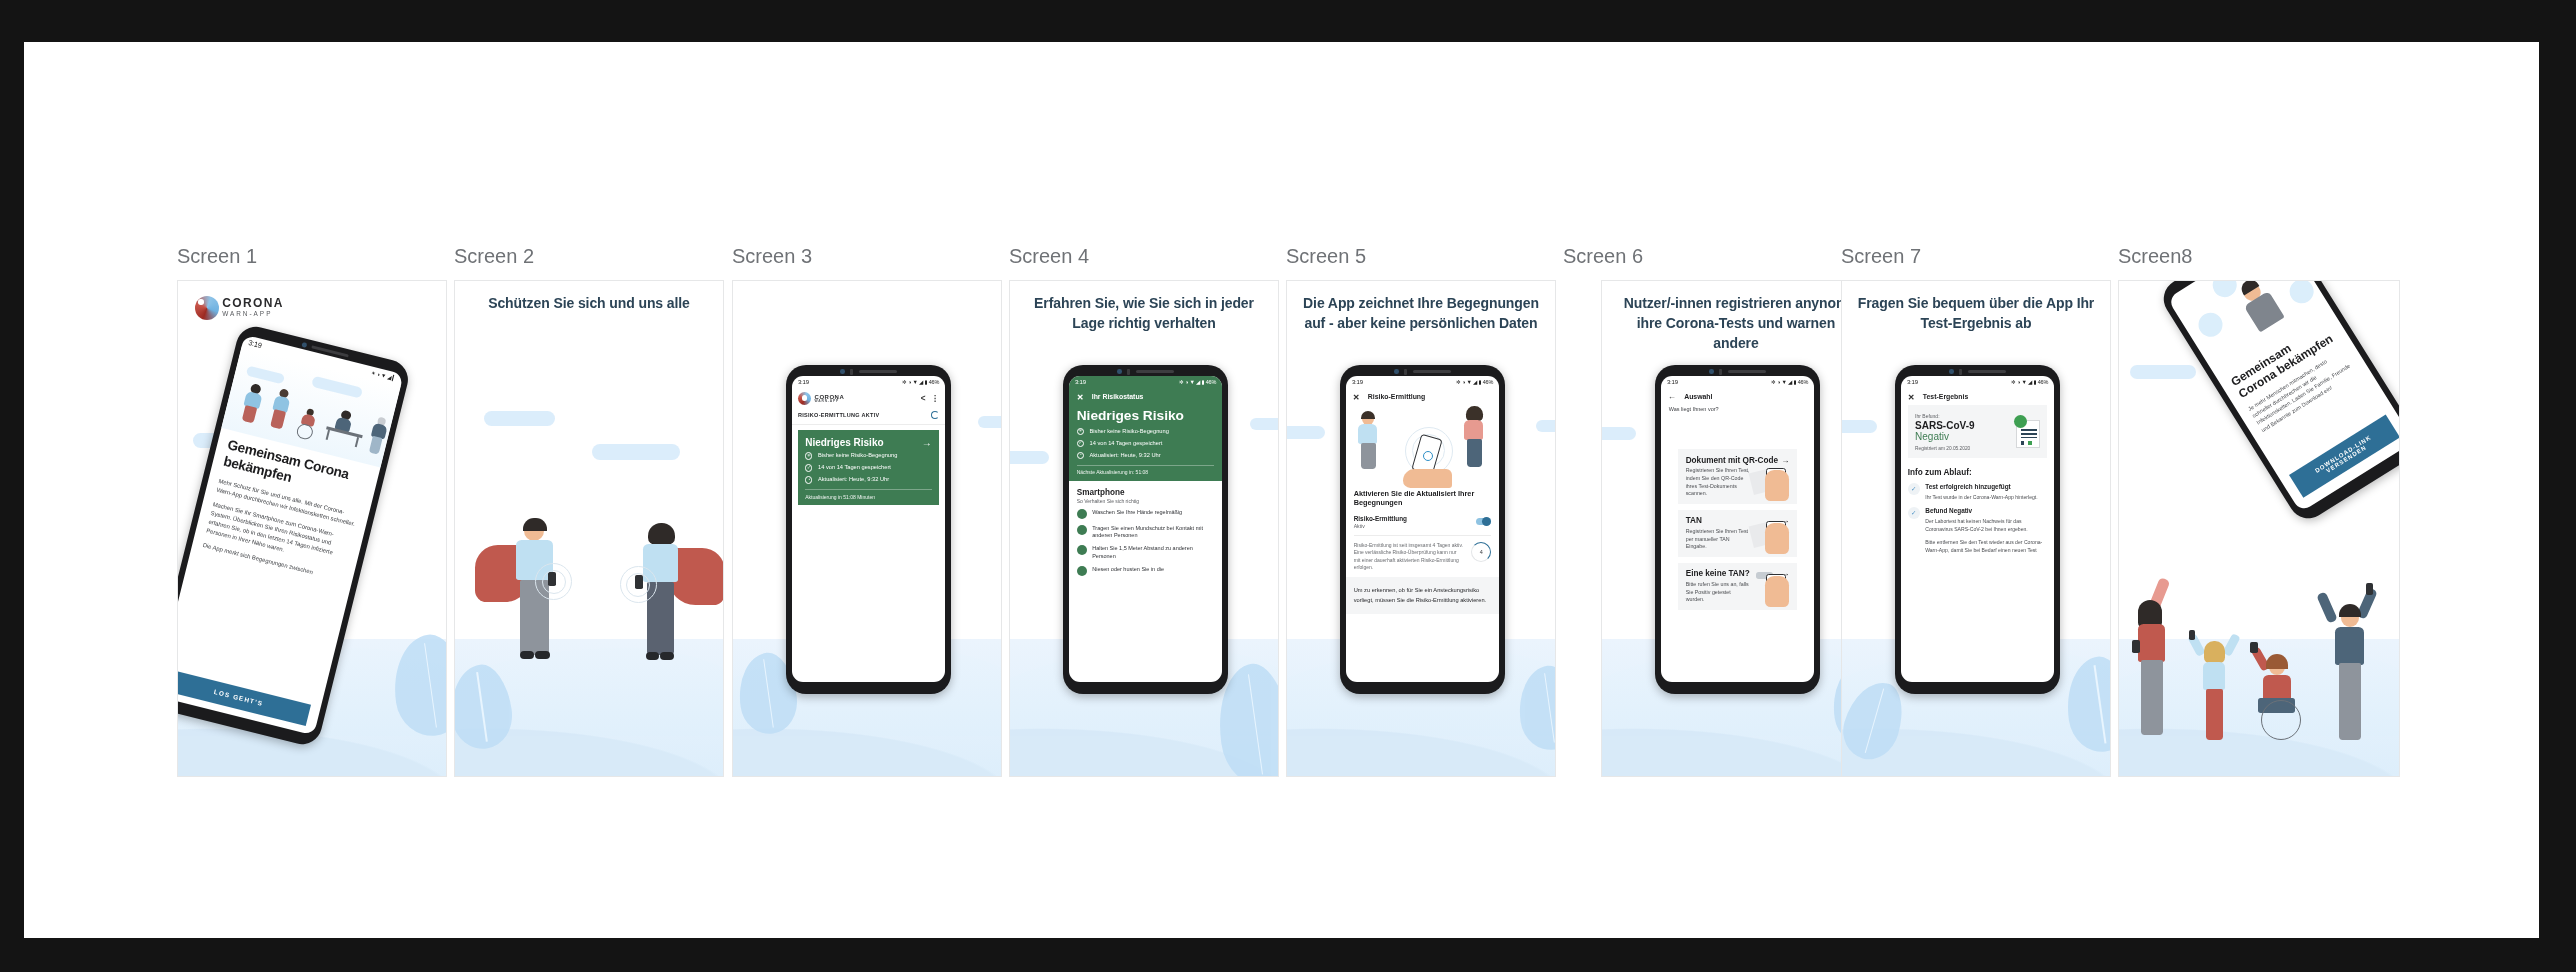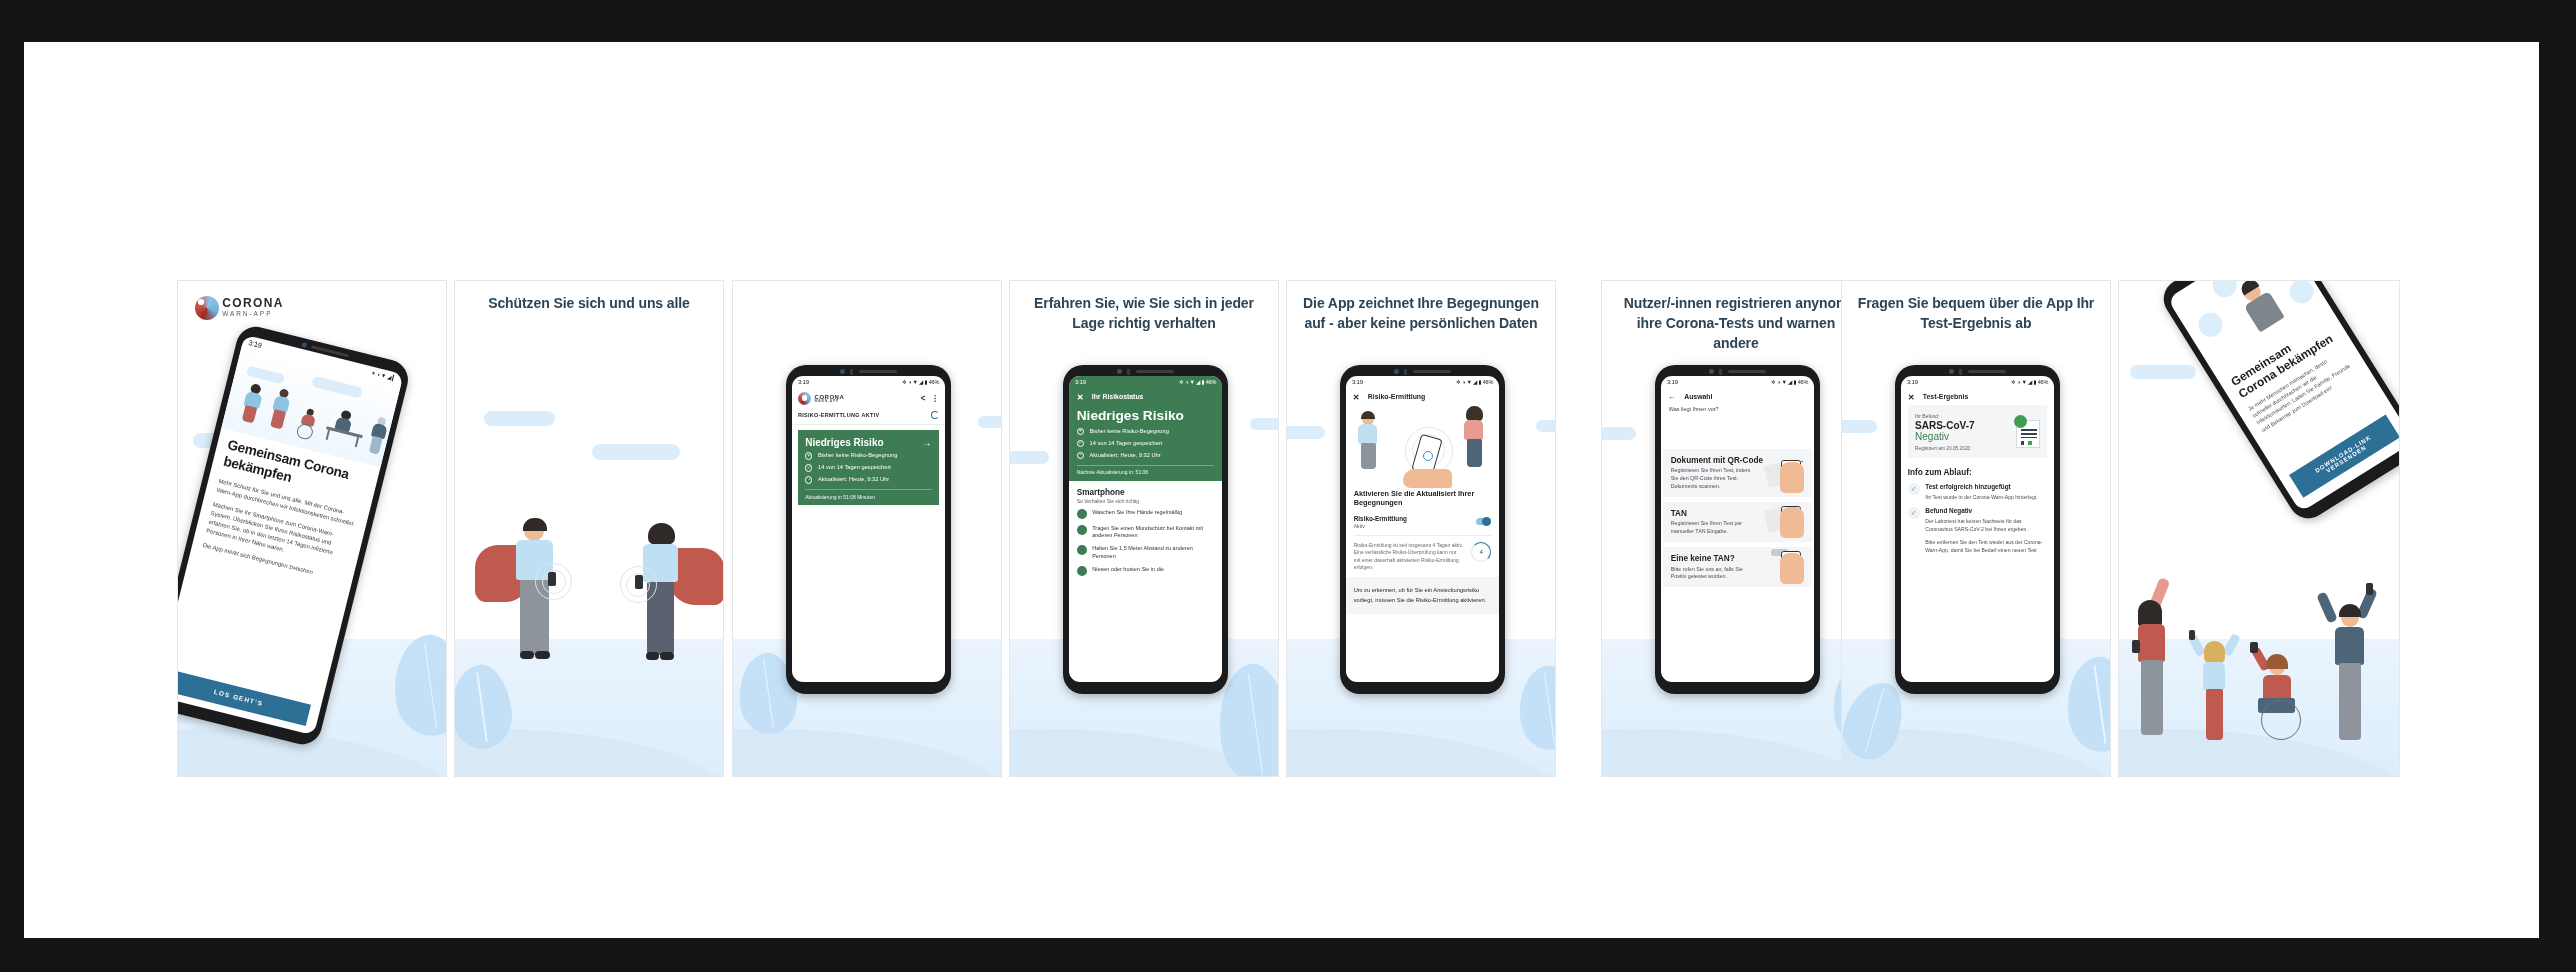--- a/index.html
+++ b/index.html
@@ -217,20 +217,30 @@
 </head>
 <body>
 
 <div id="app">
 
 
   <div class="canvas">
 
     <div class="strip">
 
+      <div class="labels">
+        <div class="label" style="left:0">Screen 1</div>
+        <div class="label" style="left:277px">Screen 2</div>
+        <div class="label" style="left:555px">Screen 3</div>
+        <div class="label" style="left:832px">Screen 4</div>
+        <div class="label" style="left:1109px">Screen 5</div>
+        <div class="label" style="left:1386px">Screen 6</div>
+        <div class="label" style="left:1664px">Screen 7</div>
+        <div class="label" style="left:1941px">Screen8</div>
+      </div>
 
       <div class="cards">
 
         <div class="card" style="left:0">
           <div class="band2"></div>
           <div class="band"></div>
           <div class="cloud" style="left:14.6px; top:152px; width:64px; height:14.6px;"></div>
           <div class="cloud" style="left:88px; top:170px; width:49px; height:12px;"></div>
           <div class="leaf" style="left:216px; bottom:40px;"></div>
 
@@ -562,21 +572,21 @@
                   <span>◢</span>
                   <span>▮</span>
                   <span>46%</span>
                 </span>
               </div>
               <div style="display:flex;align-items:center;gap:8.2px;padding:3.7px 6.4px;font-size:6.9px;font-weight:bold;color:#1d1d1f;">
                 <span class="ic">←</span>
                 <span>Auswahl</span>
               </div>
               <div style="padding:1.8px 7.3px 0;font-size:5.5px;color:#3f4145;">Was liegt Ihnen vor?</div>
-              <div style="padding:0 2px;margin-top:37px;">
+              <div style="padding:0 17px;margin-top:37px;">
 
                 <div class="tile">
                   <div class="tile-h">
                     <span>Dokument mit QR-Code</span>
                     <span>→</span>
                   </div>
                   <div class="tile-b">Registrieren Sie Ihren Test, indem Sie den QR-Code ihres Test-Dokuments scannen.</div>
                   <div class="tile-art">
                     <div class="paper"></div>
                     <div class="mini-phone">
@@ -654,21 +664,21 @@
                   <span>46%</span>
                 </span>
               </div>
               <div style="display:flex;align-items:center;gap:8.2px;padding:3.7px 6.4px;font-size:6.9px;font-weight:bold;color:#1d1d1f;">
                 <span class="ic">✕</span>
                 <span>Test-Ergebnis</span>
               </div>
               <div style="padding:0 6.4px;">
                 <div class="resultcard">
                   <div class="res-k">Ihr Befund:</div>
-                  <div class="res-v">SARS-CoV-7</div>
+                  <div class="res-v">SARS-CoV-9</div>
                   <div class="res-s">Negativ</div>
                   <div class="res-d">Registriert am 20.05.2020</div>
                   <div class="res-art">
                     <div class="doc">
                       <i style="top:8.2px"></i>
                         <i style="top:12px"></i>
                         <i style="top:15.6px"></i>
                       <span style="position:absolute;left:3.7px;top:20px;width:3.7px;height:3.7px;background:#2c4456;display:block"></span>
                       <span style="position:absolute;left:11px;top:20px;width:3.7px;height:3.7px;background:#3e9f52;display:block"></span>
                     </div>

